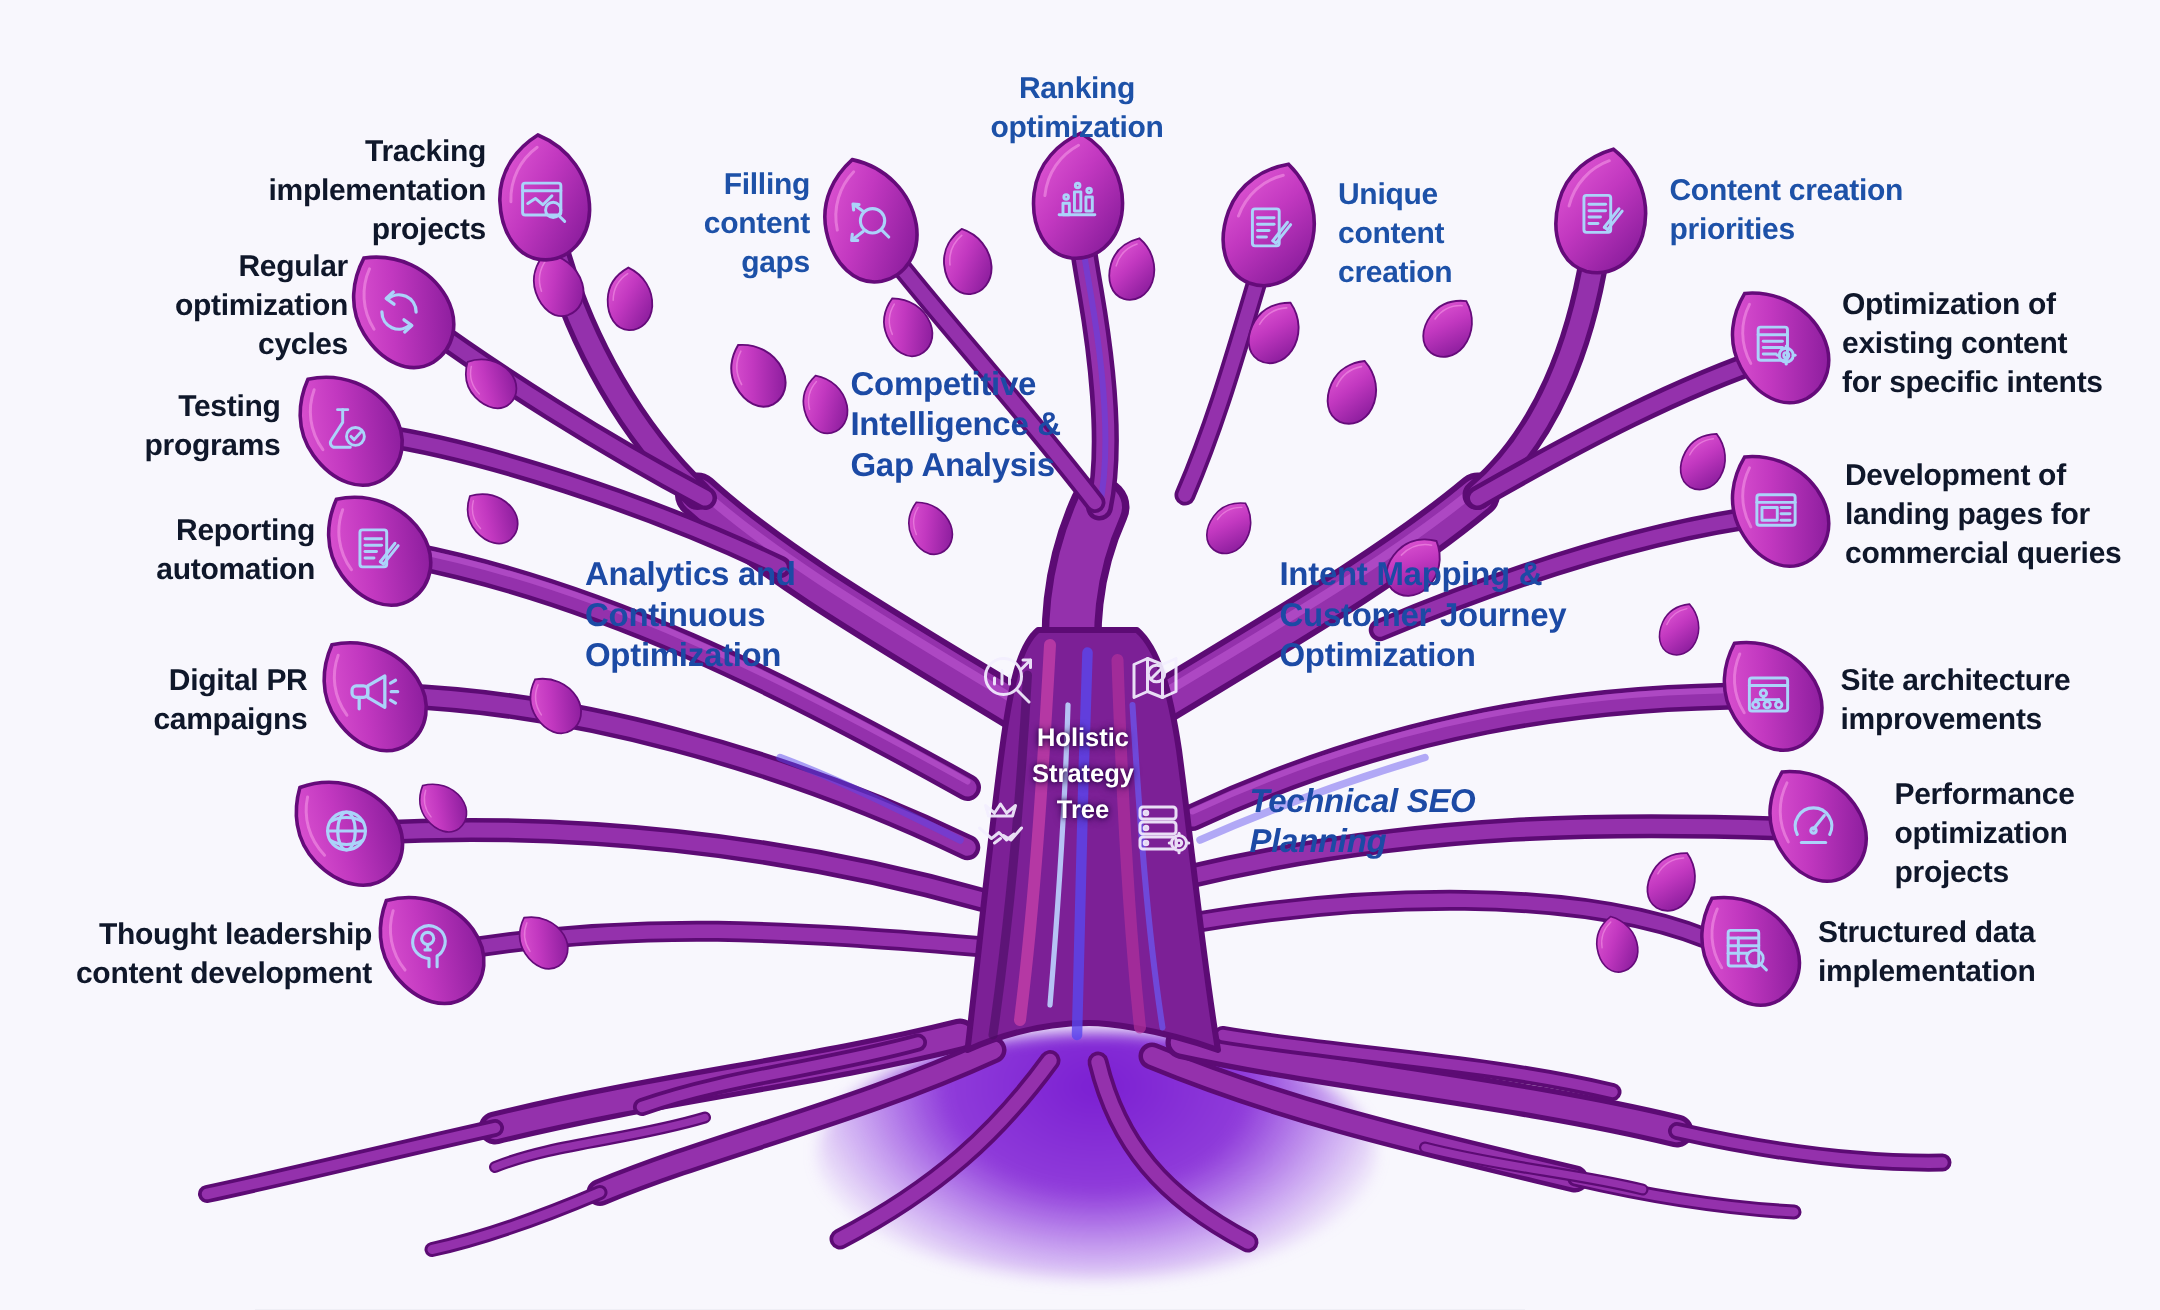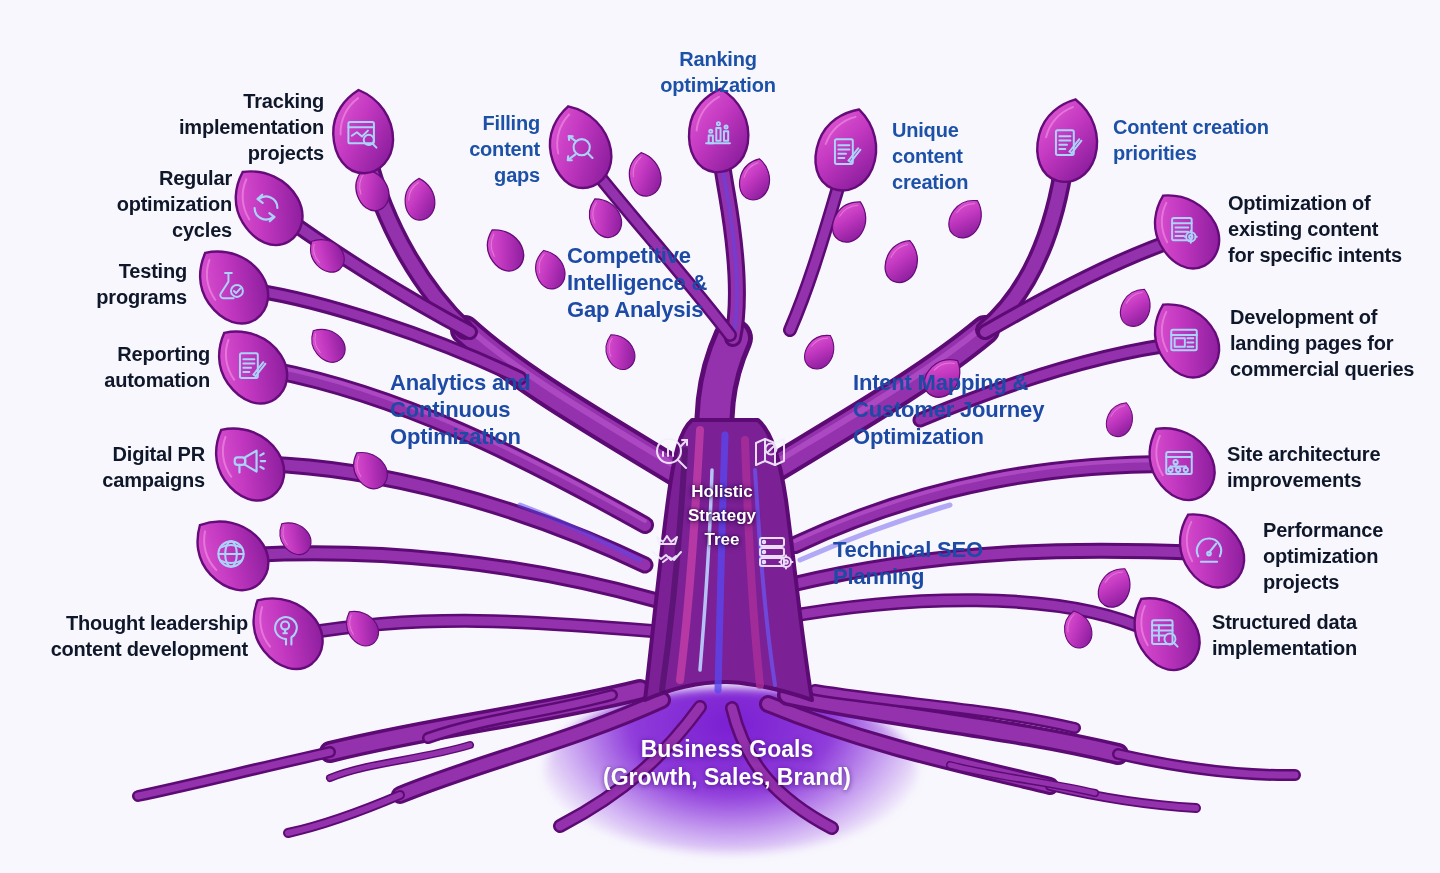--- a/index.html
+++ b/index.html
@@ -472,22 +472,20 @@
 
   <div class="branch-lbl" style="left:567px;top:242px;width:210px;">Competitive
 Intelligence &amp;
 Gap Analysis</div>
   <div class="branch-lbl" style="left:390px;top:369px;width:205px;">Analytics and
 Continuous
 Optimization</div>
   <div class="branch-lbl" style="left:853px;top:369px;width:210px;">Intent Mapping &amp;
 Customer Journey
 Optimization</div>
-  <div class="branch-lbl" style="left:833px;top:536px;width:205px;">Technical SEO
+  <div class="branch-lbl" style="left:833px;top:520px;width:205px;font-style:italic;">Technical SEO
 Planning</div>
 
   <div class="center-lbl" style="left:647px;top:480px;width:150px;">Holistic
 Strategy
 Tree</div>
-  <div class="goal-lbl" style="left:567px;top:735px;width:320px;">Business Goals
-(Growth, Sales, Brand)</div>
 
 </div>
 
 </body></html>

